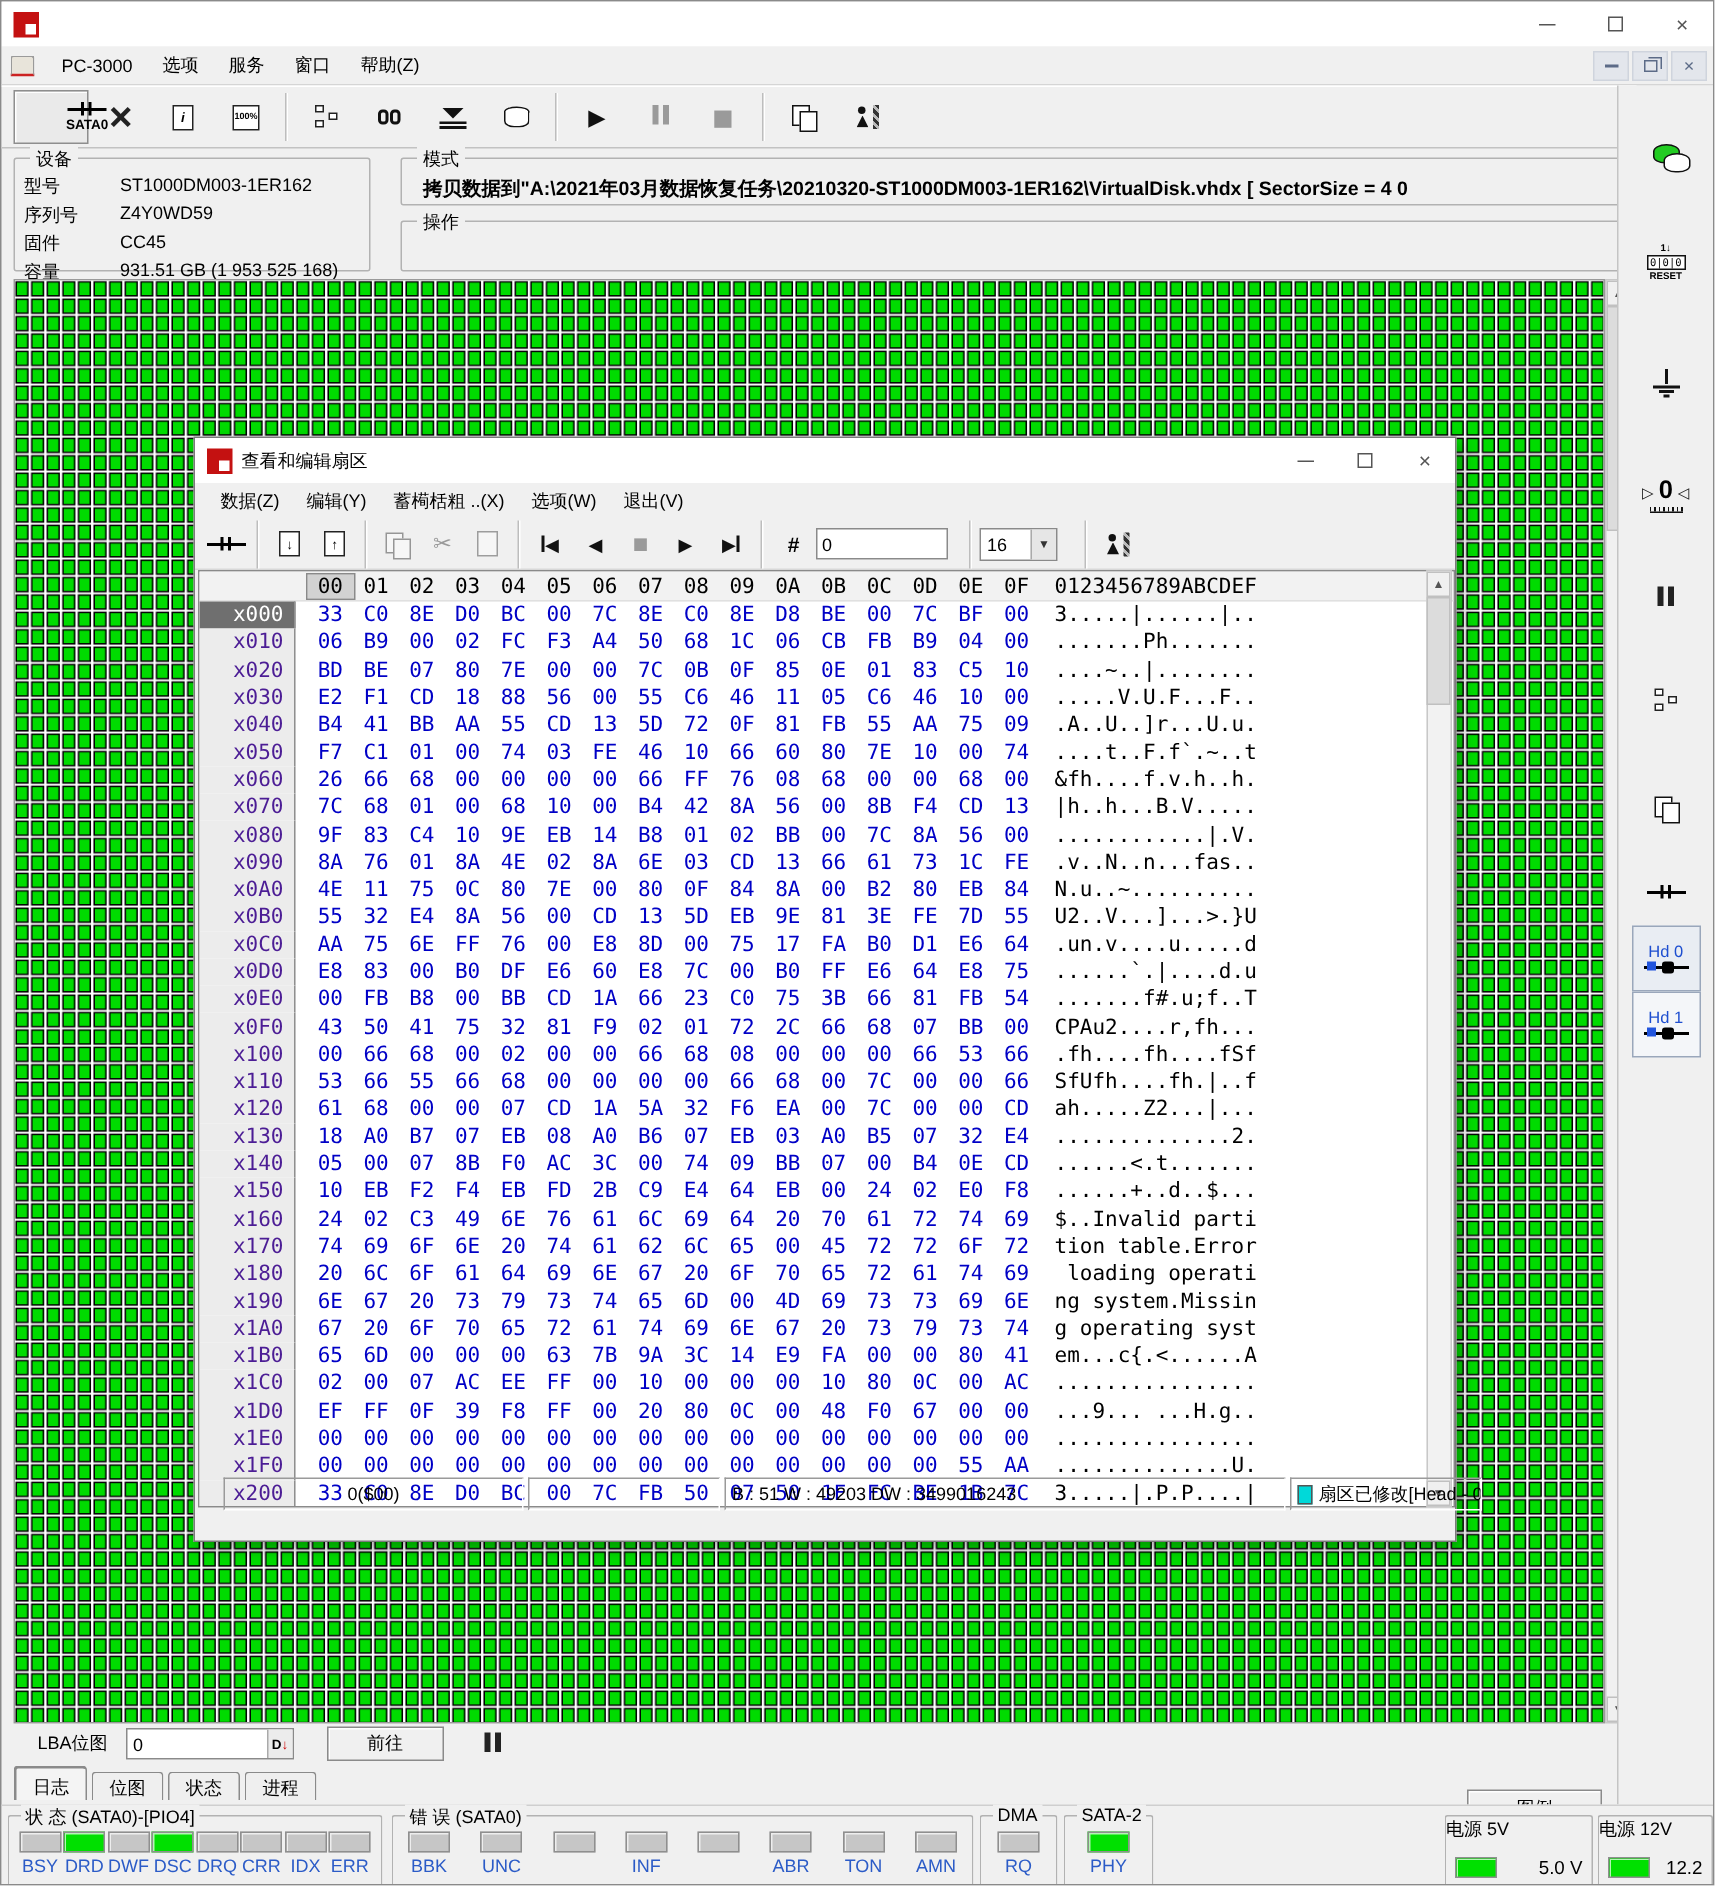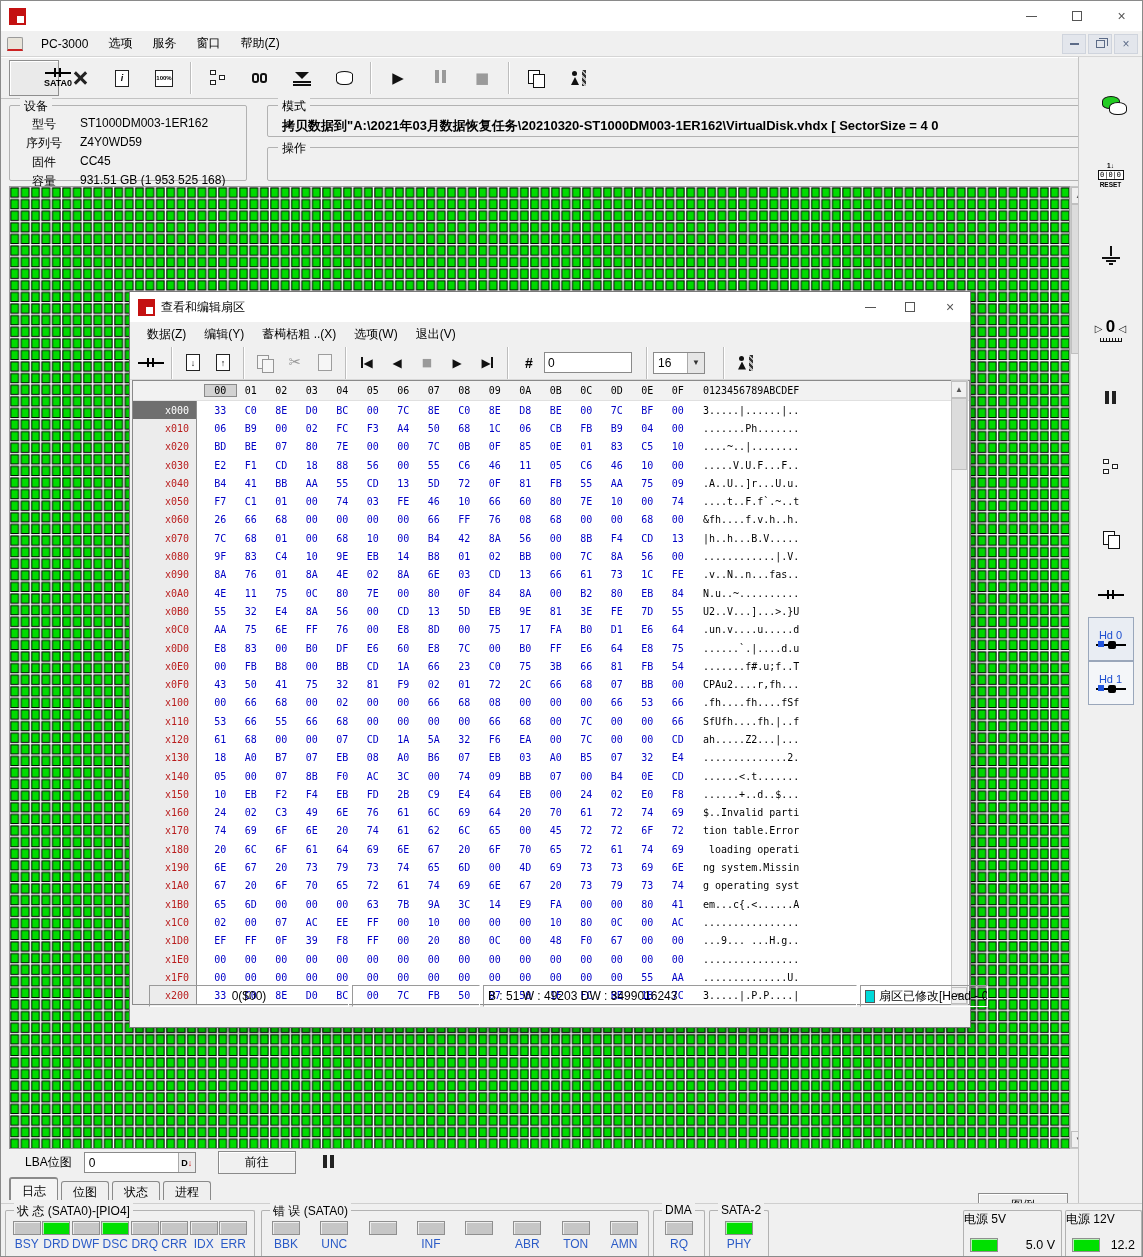--- a/index.html
+++ b/index.html
@@ -71,21 +71,21 @@
   .ico-copy::after { content:""; position:absolute; left:5px; top:4px; width:10px; height:12px; border:1px solid #111; background:#fff; }
   .ico-exit { position:relative; width:16px; height:16px; }
   .ico-exit::before { content:""; position:absolute; left:2px; top:1px; width:5px; height:5px; border-radius:50%; background:#111; }
   .ico-exit::after { content:""; position:absolute; left:1px; top:7px; width:8px; height:8px; background:#111; clip-path:polygon(0 100%,50% 0,100% 100%); }
   .ico-exit i { position:absolute; right:0; top:0; width:4px; height:16px; background:repeating-linear-gradient(45deg,#333 0 2px,#bbb 2px 4px); }
 
   
   .gbox { position:absolute; border:1px solid #b2b2b2; border-radius:2px; background:#f0f0f0; }
   .gbox > .legend { position:absolute; top:-8px; left:10px; background:#f0f0f0; padding:0 4px; font-size:12px; }
   .dev-grid { display:grid; grid-template-columns:64px auto; row-gap:2px; padding:10px 6px 4px 6px; font-size:12px; }
-  .dev-grid .lab { text-align:center; padding-right:8px;font-family:Liberation Serif, serif; }
+  .dev-grid .lab { text-align:left; padding-right:8px;font-family:Liberation Serif, serif; }
   .mode-text { font-weight:bold; font-size:13px; padding:11px 8px 0 14px; white-space:nowrap; overflow:hidden; }
 
   
   .bitmap { position:absolute; left:8px; top:185px; width:1061px; height:963px; background:#fff; border:1px solid #9a9a9a; }
   .vscroll { position:absolute; width:18px; background:#f0f0f0; border:1px solid #c8c8c8; }
   .vs-arrow { position:absolute; left:0; width:16px; height:17px; background:#f0f0f0; border:1px solid #c0c0c0; display:flex; align-items:center; justify-content:center; font-size:8px; color:#555; }
   .vs-thumb { position:absolute; left:0; width:16px; background:#dcdcdc; border:1px solid #c0c0c0; }
 
   
   .sidebar { position:absolute; right:0; top:56px; width:64px; height:1146px; background:#f0f0f0;
@@ -112,28 +112,28 @@
   .dlg-menu { height:24px; display:flex; align-items:center; padding-left:8px; background:#f0f0f0; }
   .dlg-menu .menu-item { padding:2px 9px; }
   .dlg-tools { height:34px; display:flex; align-items:center; padding-left:6px; border-bottom:1px solid #d8d8d8; position:relative; }
   .dbtn { width:30px; height:28px; display:flex; align-items:center; justify-content:center; }
   .navline { display:inline-block; width:2px; height:11px; background:#111; vertical-align:middle; }
   .sec-input { width:88px; height:21px; border:1px solid #8a8a8a; background:#fff; font-size:12px; padding:0 3px; font-family:"Liberation Sans",sans-serif; }
   .combo { width:52px; height:22px; border:1px solid #8a8a8a; background:#fff; display:flex; align-items:center; }
   .combo .val { flex:1; padding-left:4px; }
   .combo .drop { width:17px; height:20px; background:#e6e6e6; border-left:1px solid #aaa; display:flex; align-items:center; justify-content:center; font-size:8px; color:#333; }
 
-  .hexgrid { position:absolute; left:2px; top:88px; width:838px; height:625px; background:#fff; border:1px solid #8a8a8a; overflow:hidden; font-family:"DejaVu Sans Mono",monospace; font-size:10px; }
+  .hexgrid { position:absolute; left:2px; top:88px; width:838px; height:625px; background:#fff; border:1px solid #8a8a8a; overflow:hidden; font-family:"DejaVu Sans Mono",monospace; font-size:14px; }
   .hexhead { height:20px; display:flex; align-items:center; background:#f2f2f2; border-bottom:1px solid #e0e0e0; }
   .hexhead .hcell { width:30.5px; text-align:center; color:#000; }
   .hexhead .hcell.cur { background:#d2d2d2; outline:1px solid #8a8a8a; }
   .hexhead .addrpad { width:72px; flex:none; }
   .hexhead .hascii { margin-left:10px; white-space:pre; }
   .hexrow { height:18.3px; display:flex; align-items:center; }
-  .addr { width:64px; flex:none; height:100%; background:#ececec; border-right:1px solid #8f8f8f; text-align:right; padding-right:7px; color:#b91c1c; display:flex; align-items:center; justify-content:flex-end; }
+  .addr { width:64px; flex:none; height:100%; background:#ececec; border-right:1px solid #8f8f8f; text-align:right; padding-right:7px; color:#4c1d95; display:flex; align-items:center; justify-content:flex-end; }
   .addr.sel { background:#6f6f6f; color:#fff; }
   .bytes { display:flex; padding-left:8px; }
   .byte { width:30.5px; text-align:center; color:#0000c6; }
   .ascii { margin-left:10px; white-space:pre; color:#000; }
   .hex-vscroll { position:absolute; right:2px; top:88px; width:17px; height:625px; background:#f2f2f2; border:1px solid #c8c8c8; }
 
   .dlg-status { position:absolute; left:19px; bottom:4px; height:38px; display:flex; }
   .scell { height:22px; border:1px solid; border-color:#9a9a9a #ffffff #ffffff #9a9a9a; margin-right:3px; display:flex; align-items:center; padding:0 4px; white-space:nowrap; overflow:hidden; font-size:12px; }
   .swatch { width:10px; height:13px; background:#00d9d9; border:1px solid #555; margin-right:4px; flex:none; }
 

